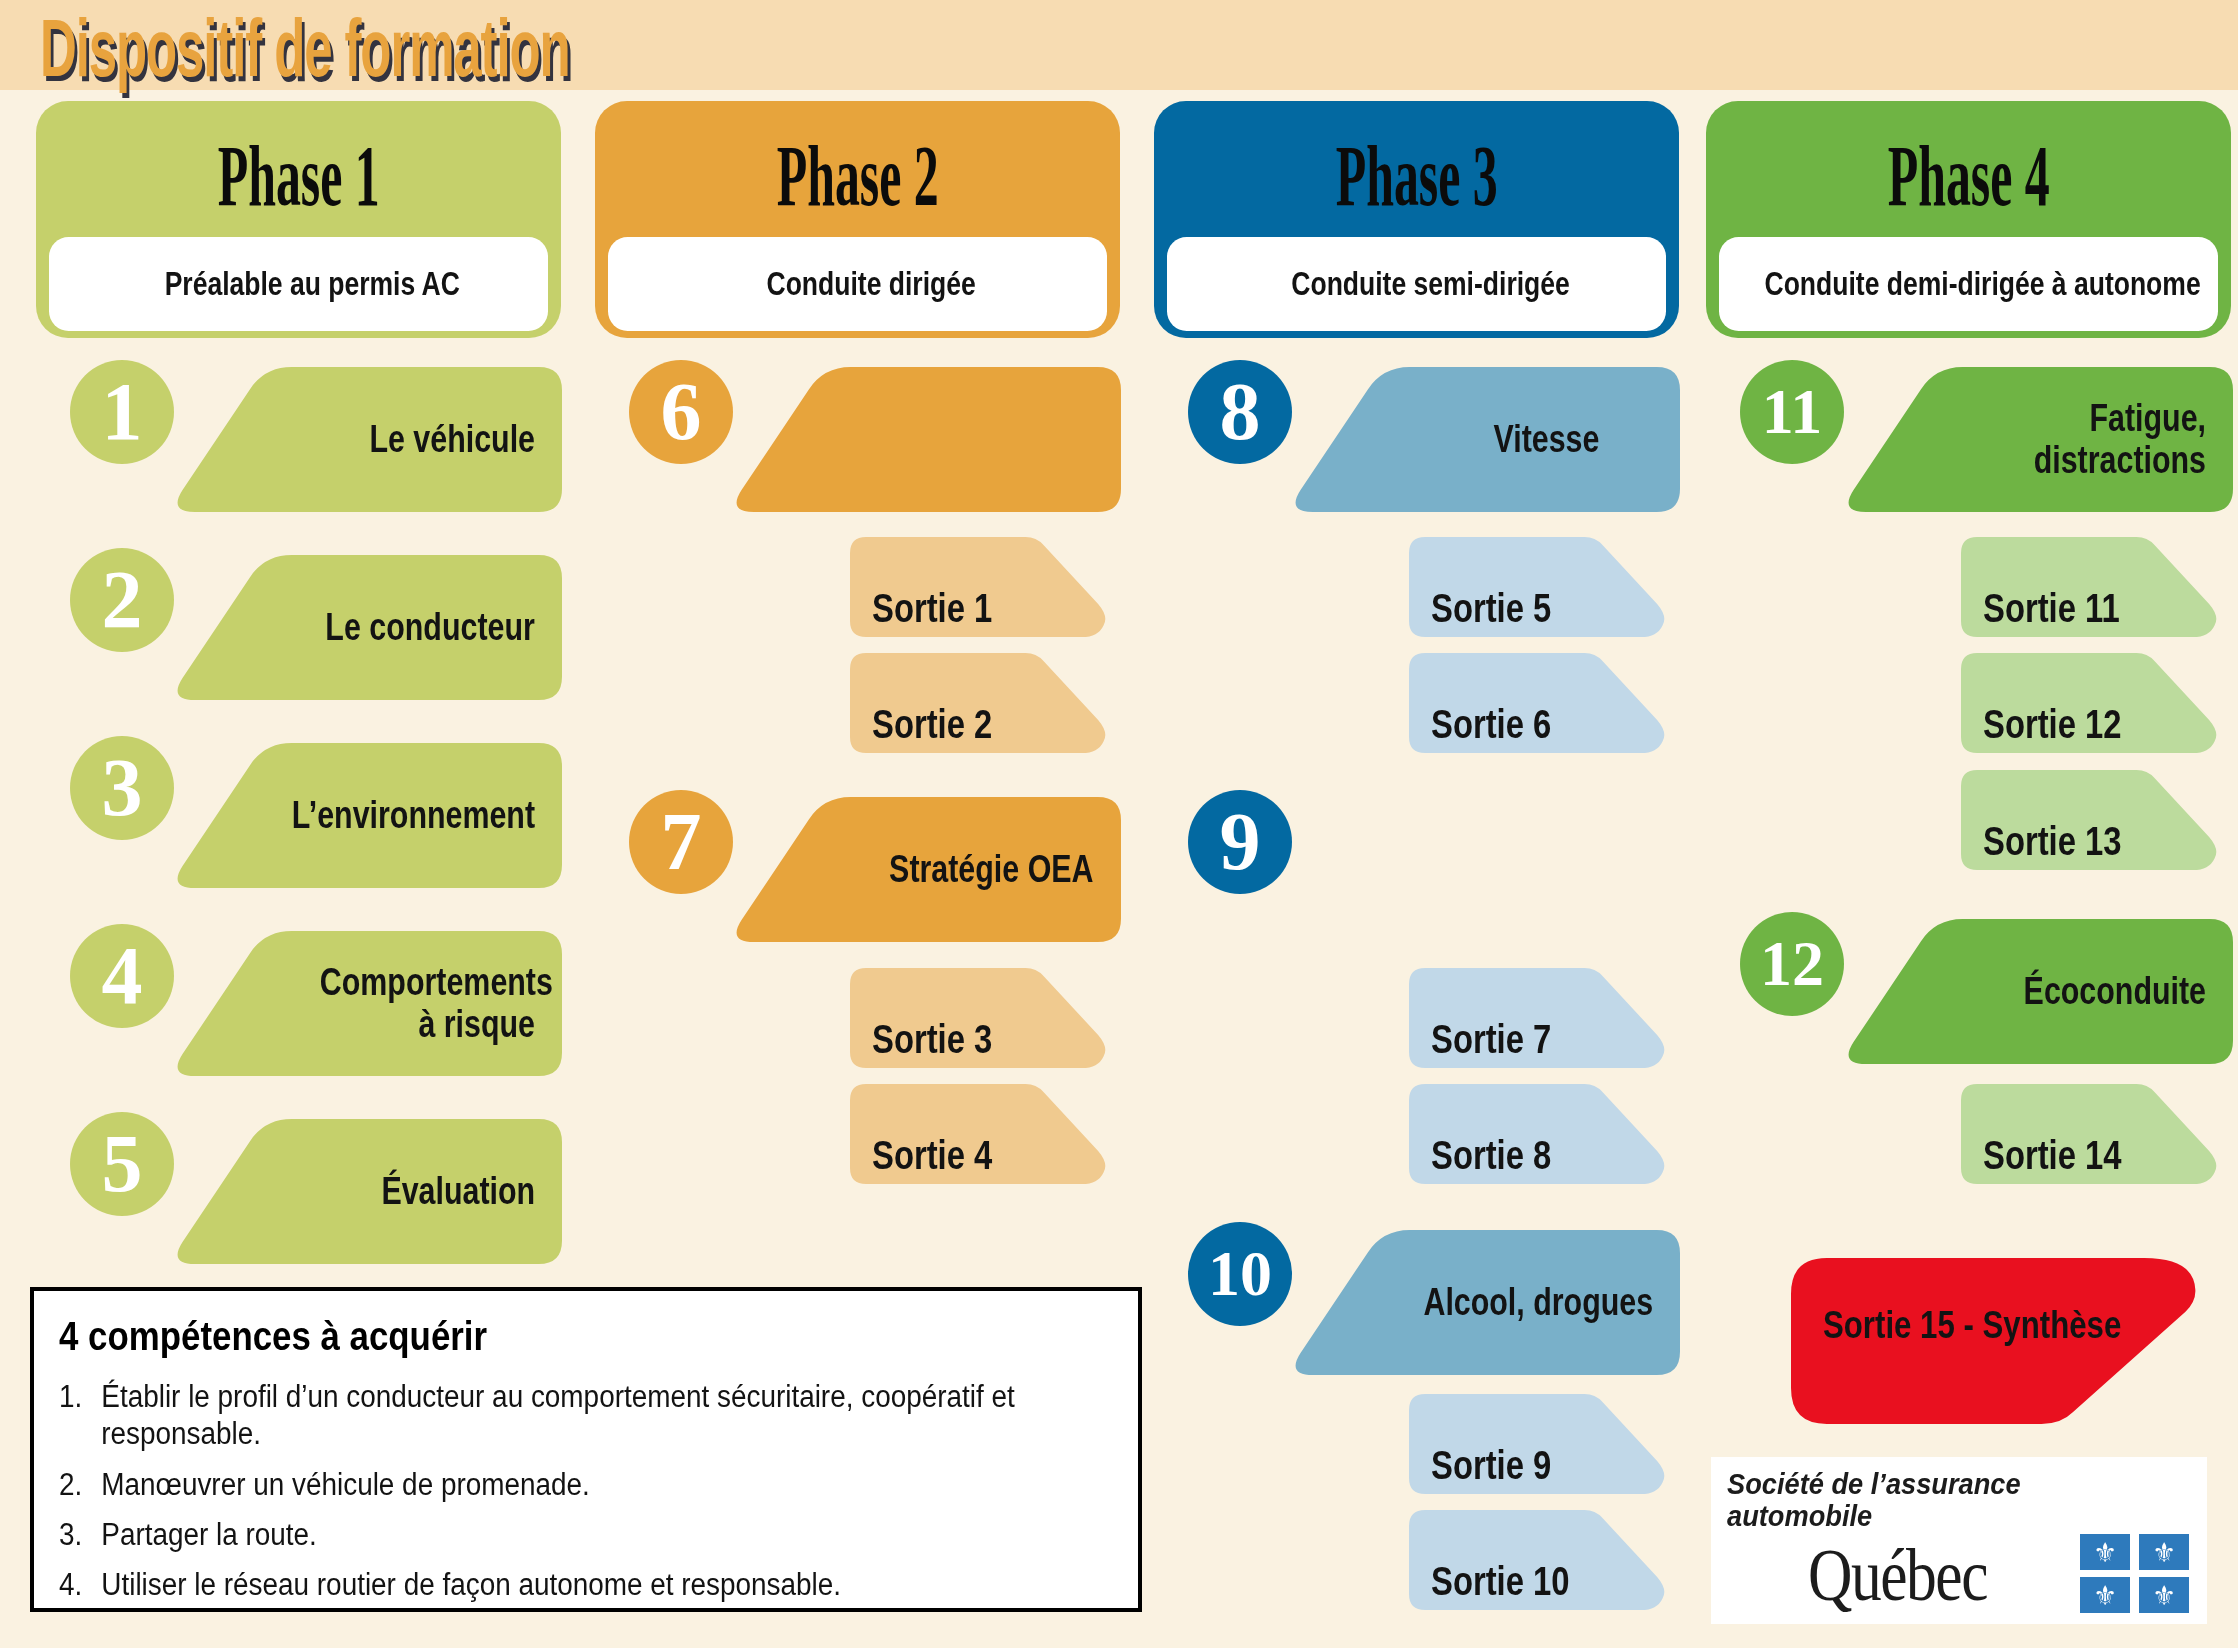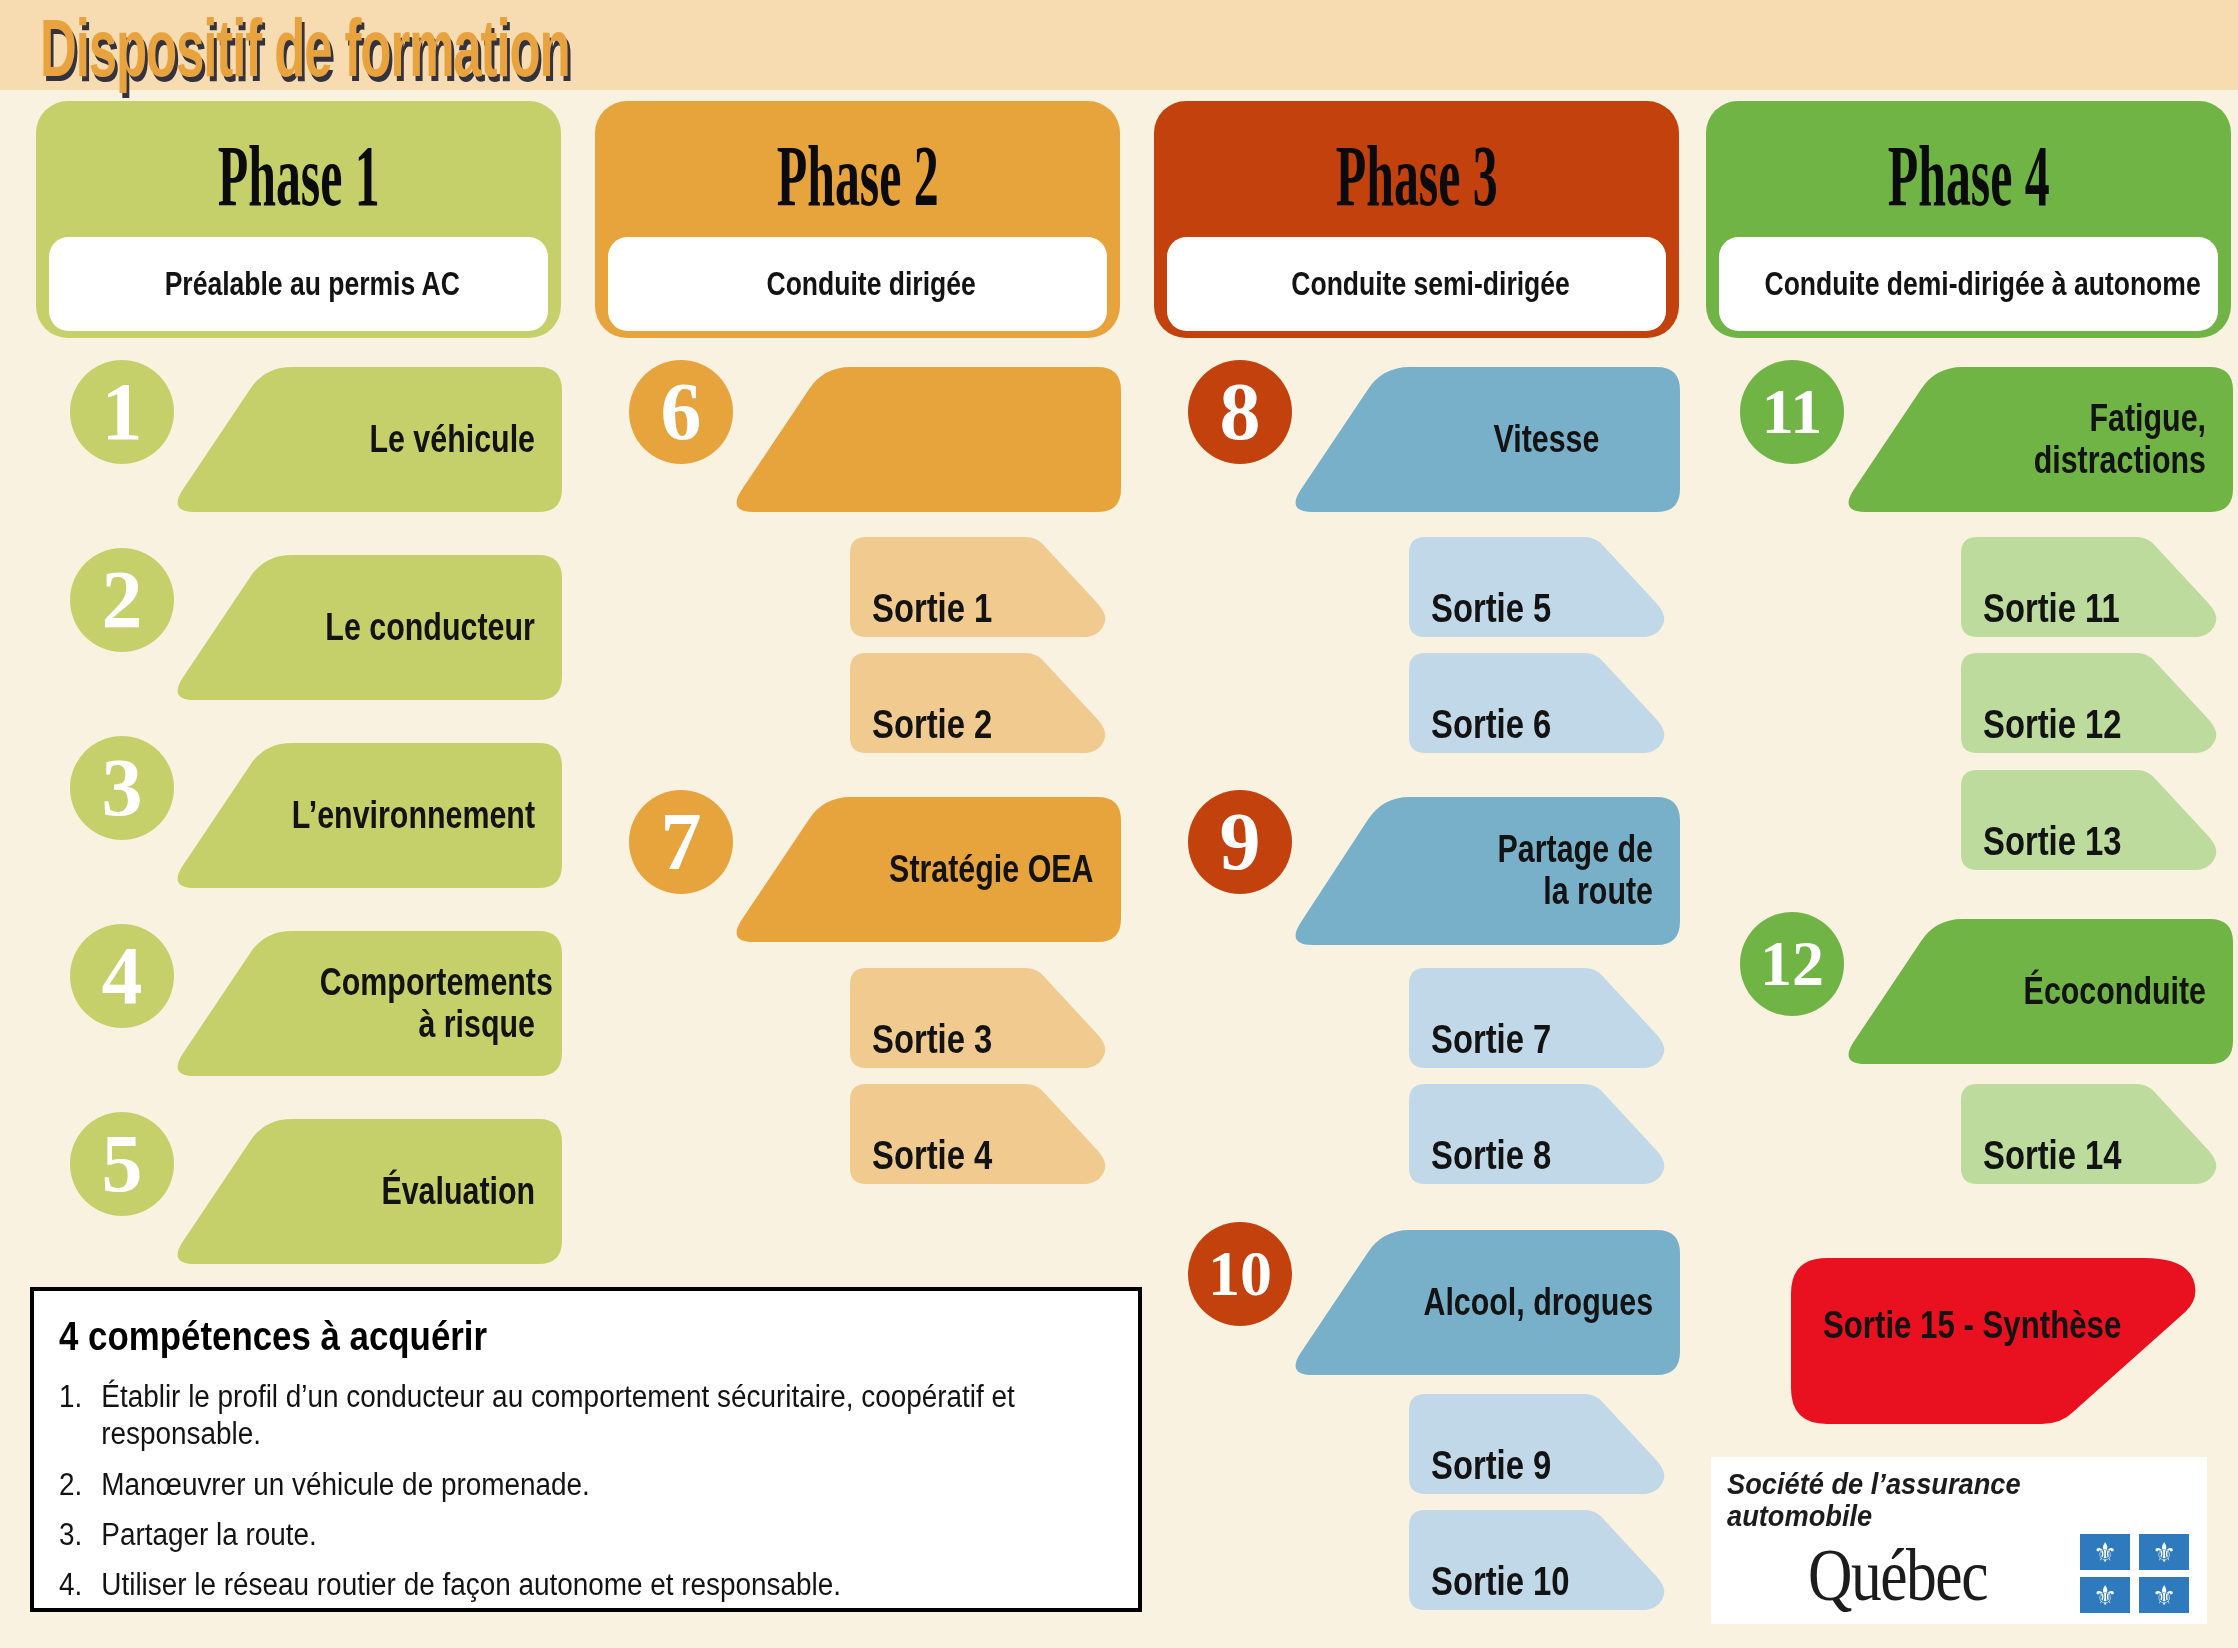--- a/index.html
+++ b/index.html
@@ -31,21 +31,21 @@
              font-weight:bold;font-size:38px;line-height:1.1;text-align:right;}
   
   .sor{position:absolute;width:258px;height:100px;}
   .sor svg{position:absolute;left:0;top:0;width:100%;height:100%;}
   .slab{position:absolute;left:21.5px;top:0;bottom:5.4px;display:flex;align-items:flex-end;}
   .slab span{display:inline-block;transform:scaleX(.8);transform-origin:left center;
              font-weight:bold;font-size:41px;white-space:nowrap;}
   
   .f1 path{fill:#c5d06b;} .f2 path{fill:#e7a43c;} .f3 path{fill:#79b0c9;} .f4 path{fill:#6fb444;}
   .fs2 path{fill:#f0ca8f;} .fs3 path{fill:#c1d8e8;} .fs4 path{fill:#bcdb9d;} .fred path{fill:#e9101f;}
-  .bg1{background:#c5d06b;} .bg2{background:#e7a43c;} .bg3{background:#c2410c;} .bg4{background:#6fb444;}
+  .bg1{background:#c5d06b;} .bg2{background:#e7a43c;} .bg3{background:#0369a1;} .bg4{background:#6fb444;}
   
   .red15{position:absolute;left:1791px;top:1258px;width:407px;height:166px;}
   .red15 svg{position:absolute;left:0;top:0;width:100%;height:100%;}
   .r15lab{position:absolute;left:32px;top:0;height:134px;display:flex;align-items:center;}
   .r15lab span{display:inline-block;transform:scaleX(.8);transform-origin:left center;
                font-weight:bold;font-size:39px;white-space:nowrap;}
   
   .comp{position:absolute;left:29.6px;top:1287px;width:1112px;height:325px;background:#fff;
         border:4.5px solid #000;box-sizing:border-box;padding:21.5px 25px;}
   .ctitle{font-weight:bold;font-size:41px;color:#000;transform:scaleX(.85);transform-origin:left top;
@@ -210,28 +210,20 @@
   </div>
   <div class="sor fs3" style="left:1409px;top:653px">
     <svg viewBox="0 0 288 112" preserveAspectRatio="none">
         <path d="M 18 0 L 196 0 Q 208 0 216 9 L 277 75 Q 289 89 283 99 Q 277 112 259 112 L 18 112 Q 0 112 0 94 L 0 18 Q 0 0 18 0 Z"></path>
       </svg>
     <div class="slab">
         <span>Sortie 6</span>
       </div>
   </div>
   <div class="circ bg3" style="left:1188px;top:790px">9</div>
-  <div class="mod f3" style="left:1286px;top:797px;height:148px">
-    <svg viewBox="0 0 440 162" preserveAspectRatio="none">
-        <path d="M 138 0 L 414 0 Q 440 0 440 26 L 440 136 Q 440 162 414 162 L 30 162 Q 0 162 16.6 137 L 91.4 25 Q 108 0 138 0 Z"></path>
-      </svg>
-    <div class="mlab">
-        <span style="max-width:215px">Partage de la route</span>
-      </div>
-  </div>
   <div class="sor fs3" style="left:1409px;top:968px">
     <svg viewBox="0 0 288 112" preserveAspectRatio="none">
         <path d="M 18 0 L 196 0 Q 208 0 216 9 L 277 75 Q 289 89 283 99 Q 277 112 259 112 L 18 112 Q 0 112 0 94 L 0 18 Q 0 0 18 0 Z"></path>
       </svg>
     <div class="slab">
         <span>Sortie 7</span>
       </div>
   </div>
   <div class="sor fs3" style="left:1409px;top:1084px">
     <svg viewBox="0 0 288 112" preserveAspectRatio="none">

